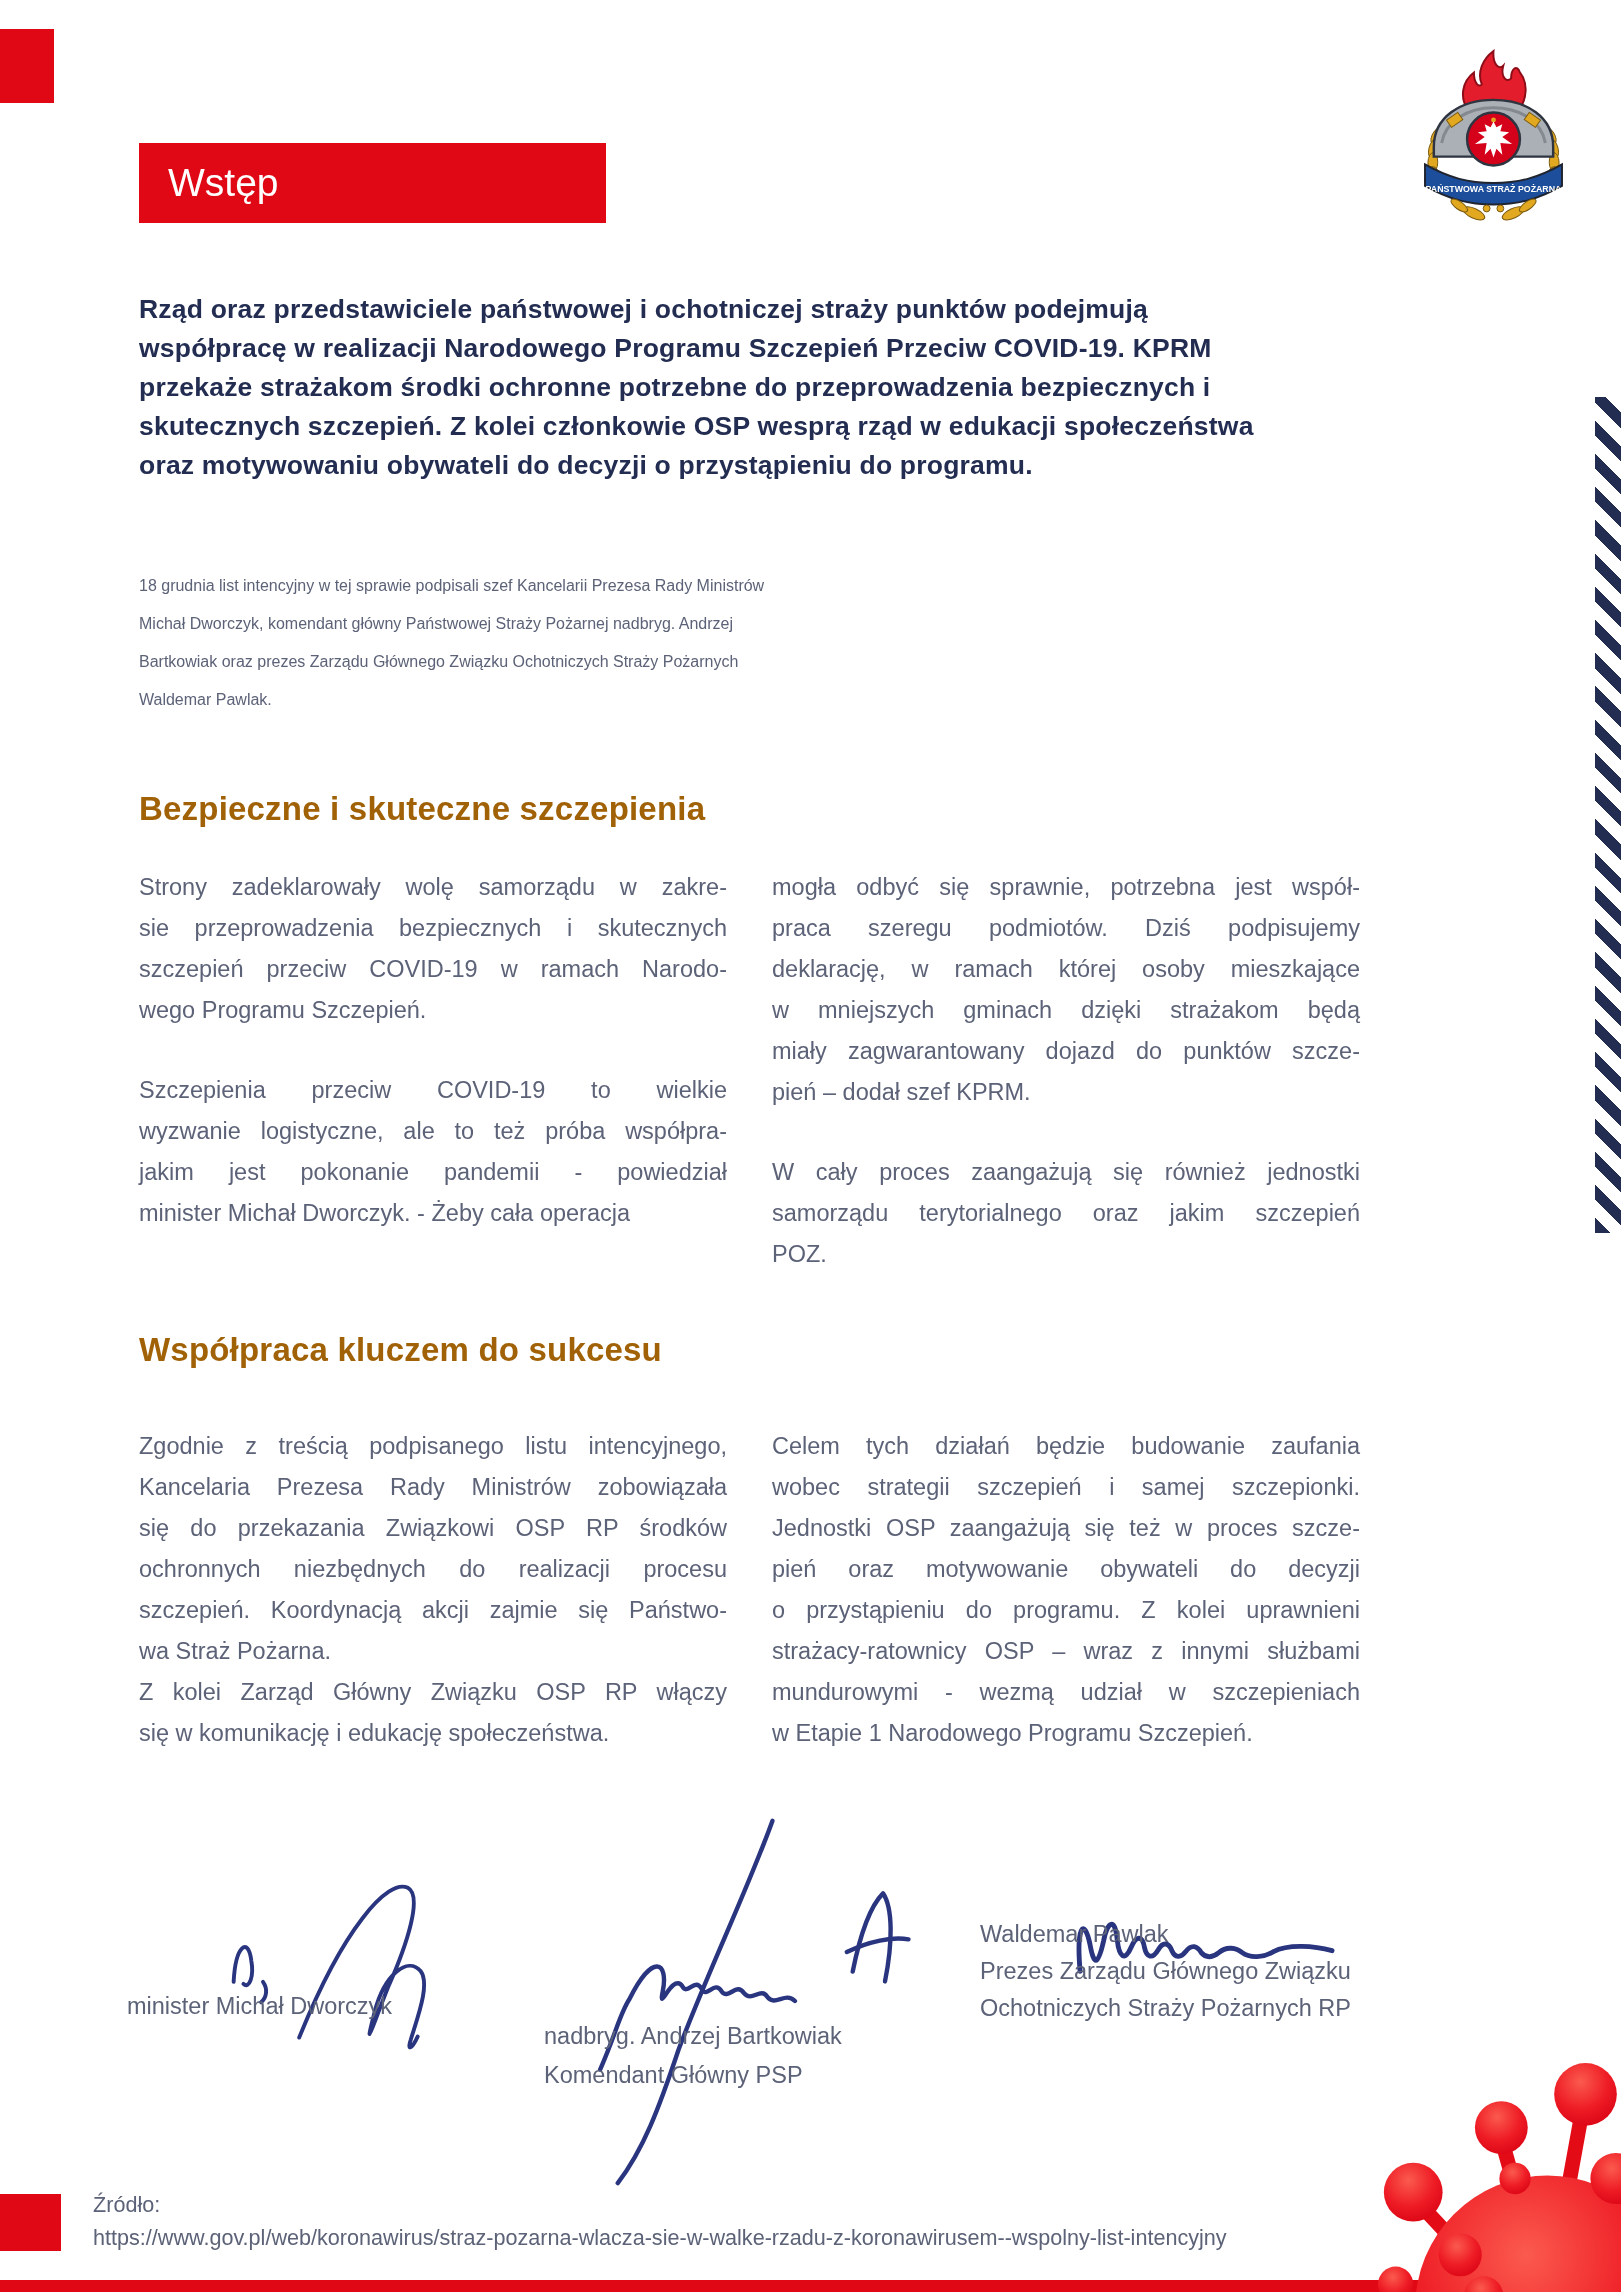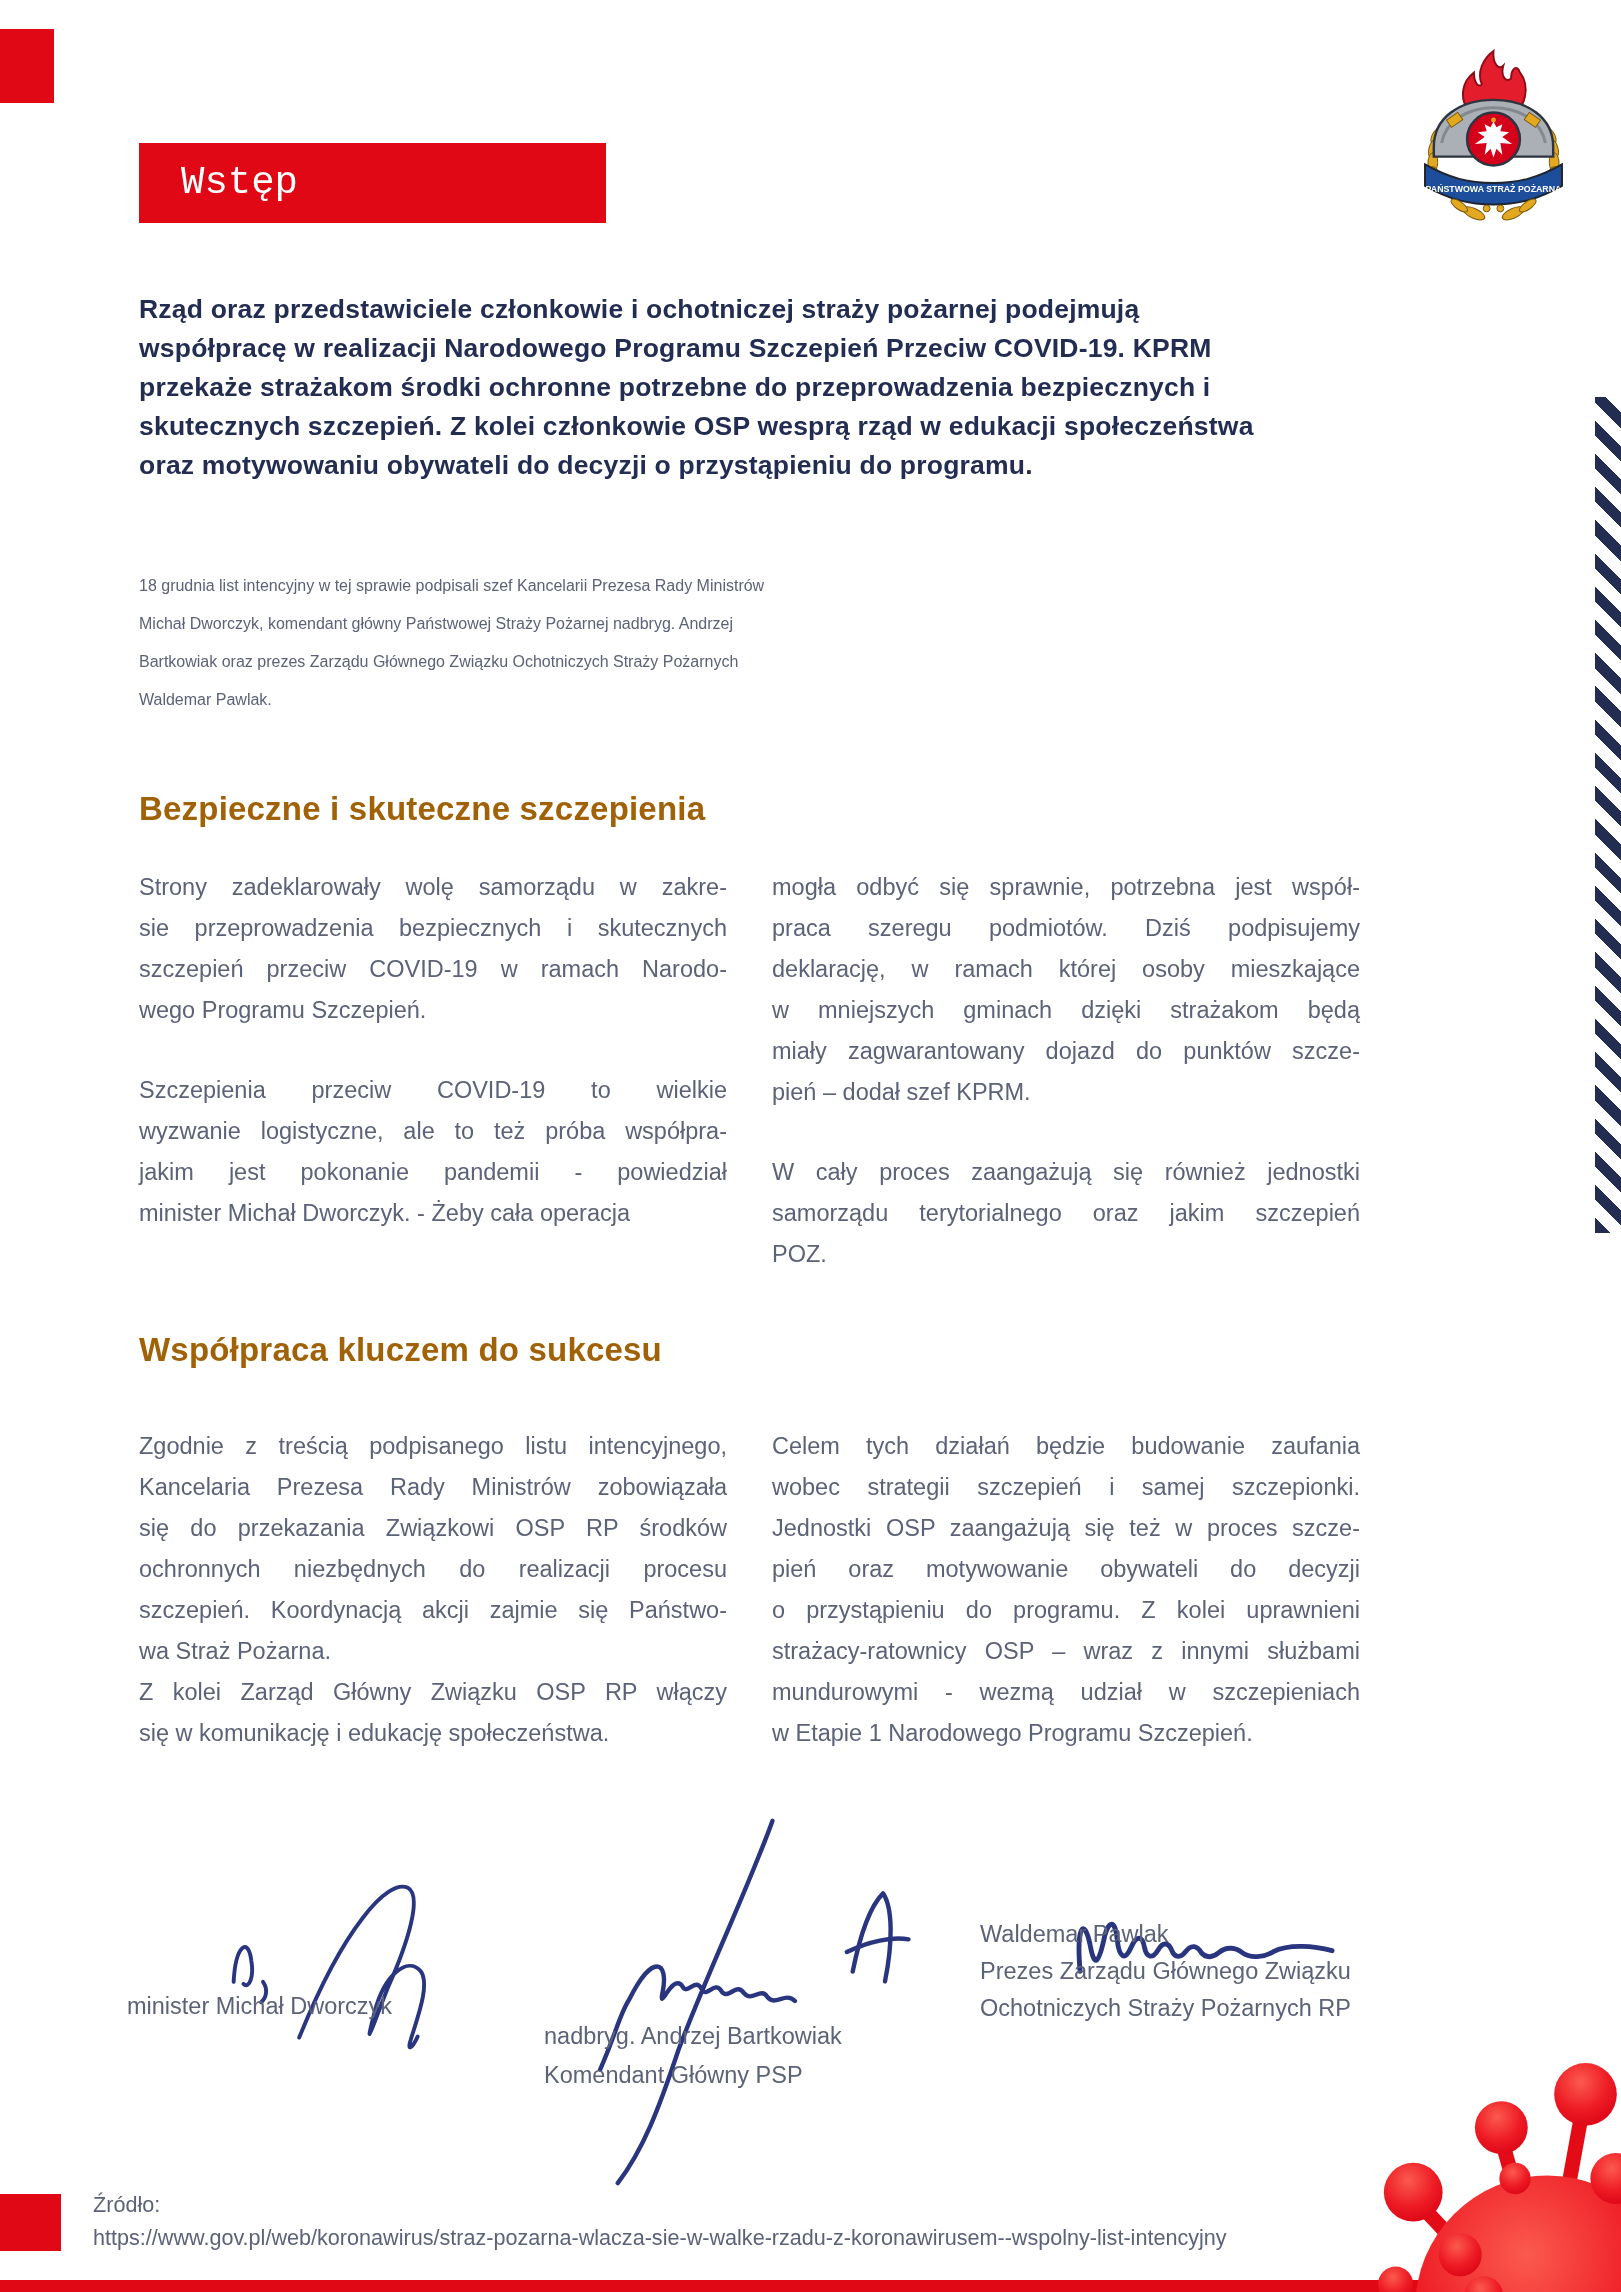--- a/index.html
+++ b/index.html
@@ -2,21 +2,21 @@
 <html><head>
 <meta charset="utf-8">
 <style>
   html,body{margin:0;padding:0;background:#888;}
   .page{position:relative;width:1621px;height:2293px;background:#ffffff;overflow:hidden;
         font-family:"Liberation Sans","DejaVu Sans",sans-serif;}
   .abs{position:absolute;}
   
   .corner-mark{left:0;top:29px;width:54px;height:74px;background:#DF0814;}
   .wstep-box{left:139px;top:143px;width:467px;height:80px;background:#DF0814;}
-  .wstep-box .lbl{color:#fff;font-size:39px;line-height:80px;padding-left:42px;font-weight:400;font-family:Liberation Mono, monospace;}
+  .wstep-box .lbl{color:#fff;font-size:39px;line-height:80px;padding-left:29px;font-weight:400;}
   
   .lead{left:139px;top:290px;width:1343px;color:#232D52;font-size:26.5px;line-height:39px;font-weight:700;letter-spacing:0.2px;}
   .intro-p{left:139px;top:567px;width:1284px;color:#5C6277;font-size:16px;line-height:38px;}
   
   .h-sec{color:#a16207;font-size:33px;font-weight:700;letter-spacing:0.2px;}
   .h1{left:139px;top:790px;}
   .h2{left:139px;top:1331px;}
   .col{width:588px;color:#5C6277;font-size:23.5px;line-height:41px;}
   .s1c1{left:139px;top:867px;} .s1c2{left:772px;top:867px;}
   .s2c1{left:139px;top:1426px;} .s2c2{left:772px;top:1426px;}
@@ -87,21 +87,21 @@
       <ellipse cx="55" cy="168" rx="12" ry="5" transform="rotate(25 55 168)" fill="#E2A81F" stroke="#7A5A10"></ellipse>
       <ellipse cx="95" cy="168" rx="12" ry="5" transform="rotate(-25 95 168)" fill="#E2A81F" stroke="#7A5A10"></ellipse>
       <ellipse cx="40" cy="160" rx="10" ry="4" transform="rotate(35 40 160)" fill="#E2A81F" stroke="#7A5A10"></ellipse>
       <ellipse cx="110" cy="160" rx="10" ry="4" transform="rotate(-35 110 160)" fill="#E2A81F" stroke="#7A5A10"></ellipse>
       <circle cx="68" cy="163" r="3.5" fill="#E2A81F" stroke="#7A5A10"></circle>
       <circle cx="82" cy="163" r="3.5" fill="#E2A81F" stroke="#7A5A10"></circle>
     </g>
   </svg>
 
   <div class="abs lead">
-      <div>Rząd oraz przedstawiciele członkowie i ochotniczej straży pożarnej podejmują</div>
+      <div>Rząd oraz przedstawiciele państwowej i ochotniczej straży punktów podejmują</div>
       <div>współpracę w realizacji Narodowego Programu Szczepień Przeciw COVID-19. KPRM</div>
       <div>przekaże strażakom środki ochronne potrzebne do przeprowadzenia bezpiecznych i</div>
       <div>skutecznych szczepień. Z kolei członkowie OSP wesprą rząd w edukacji społeczeństwa</div>
       <div>oraz motywowaniu obywateli do decyzji o przystąpieniu do programu.</div>
     </div>
 
   <div class="abs intro-p">
       <div>18 grudnia list intencyjny w tej sprawie podpisali szef Kancelarii Prezesa Rady Ministrów</div>
       <div>Michał Dworczyk, komendant główny Państwowej Straży Pożarnej nadbryg. Andrzej</div>
       <div>Bartkowiak oraz prezes Zarządu Głównego Związku Ochotniczych Straży Pożarnych</div>

